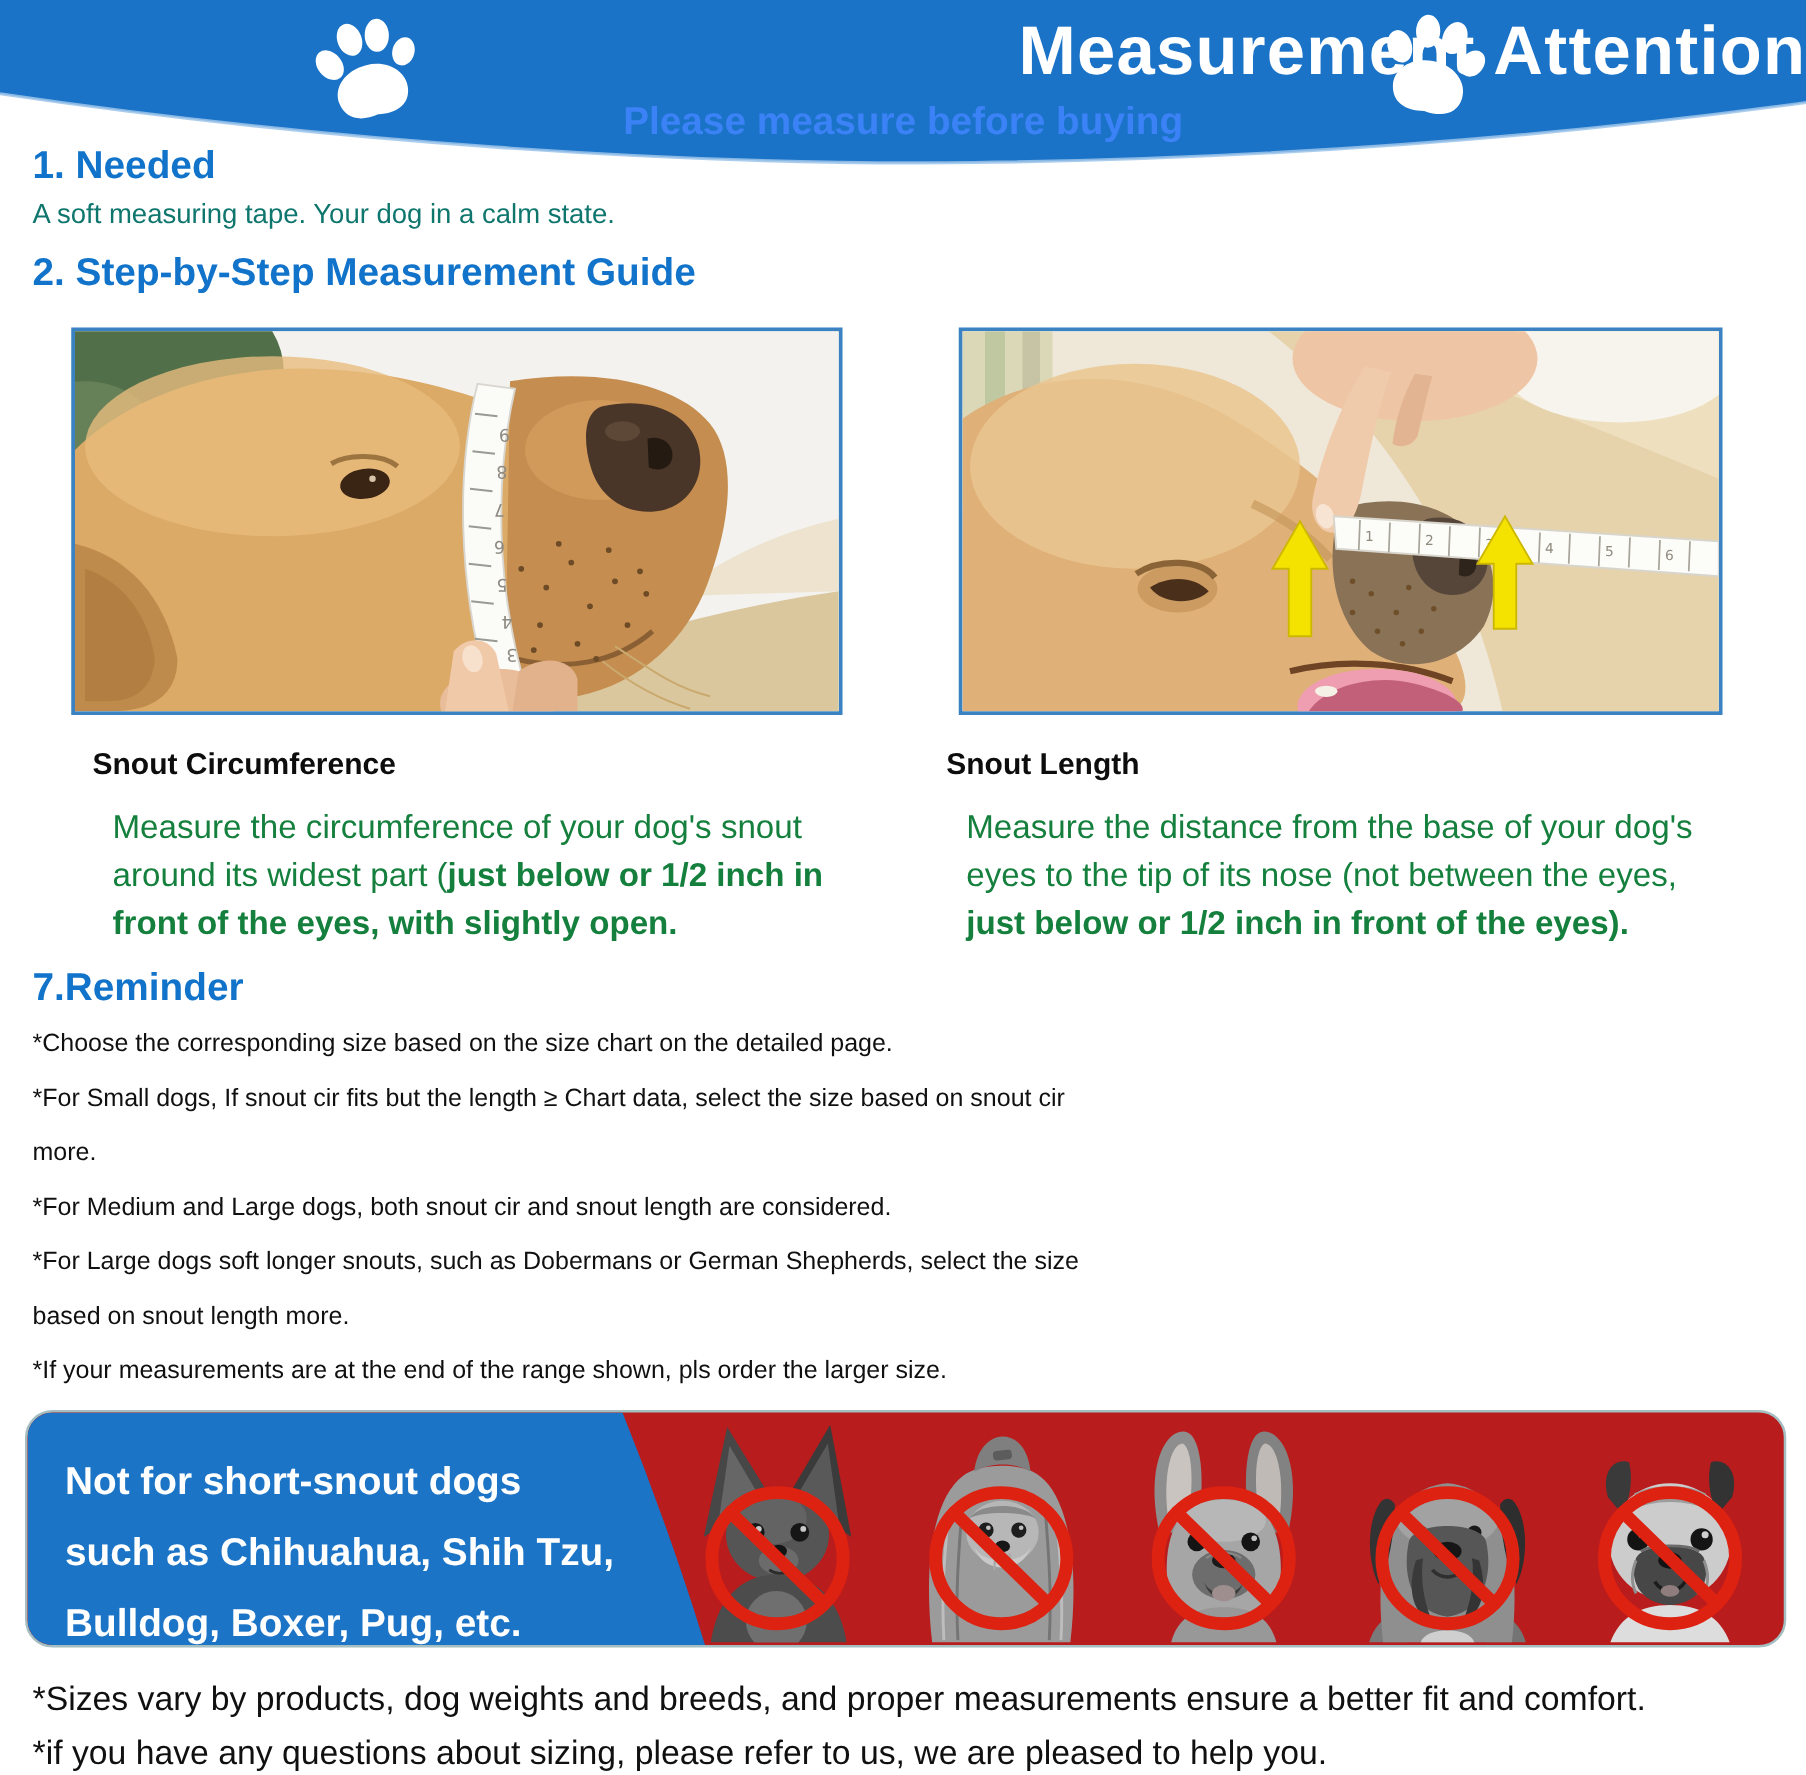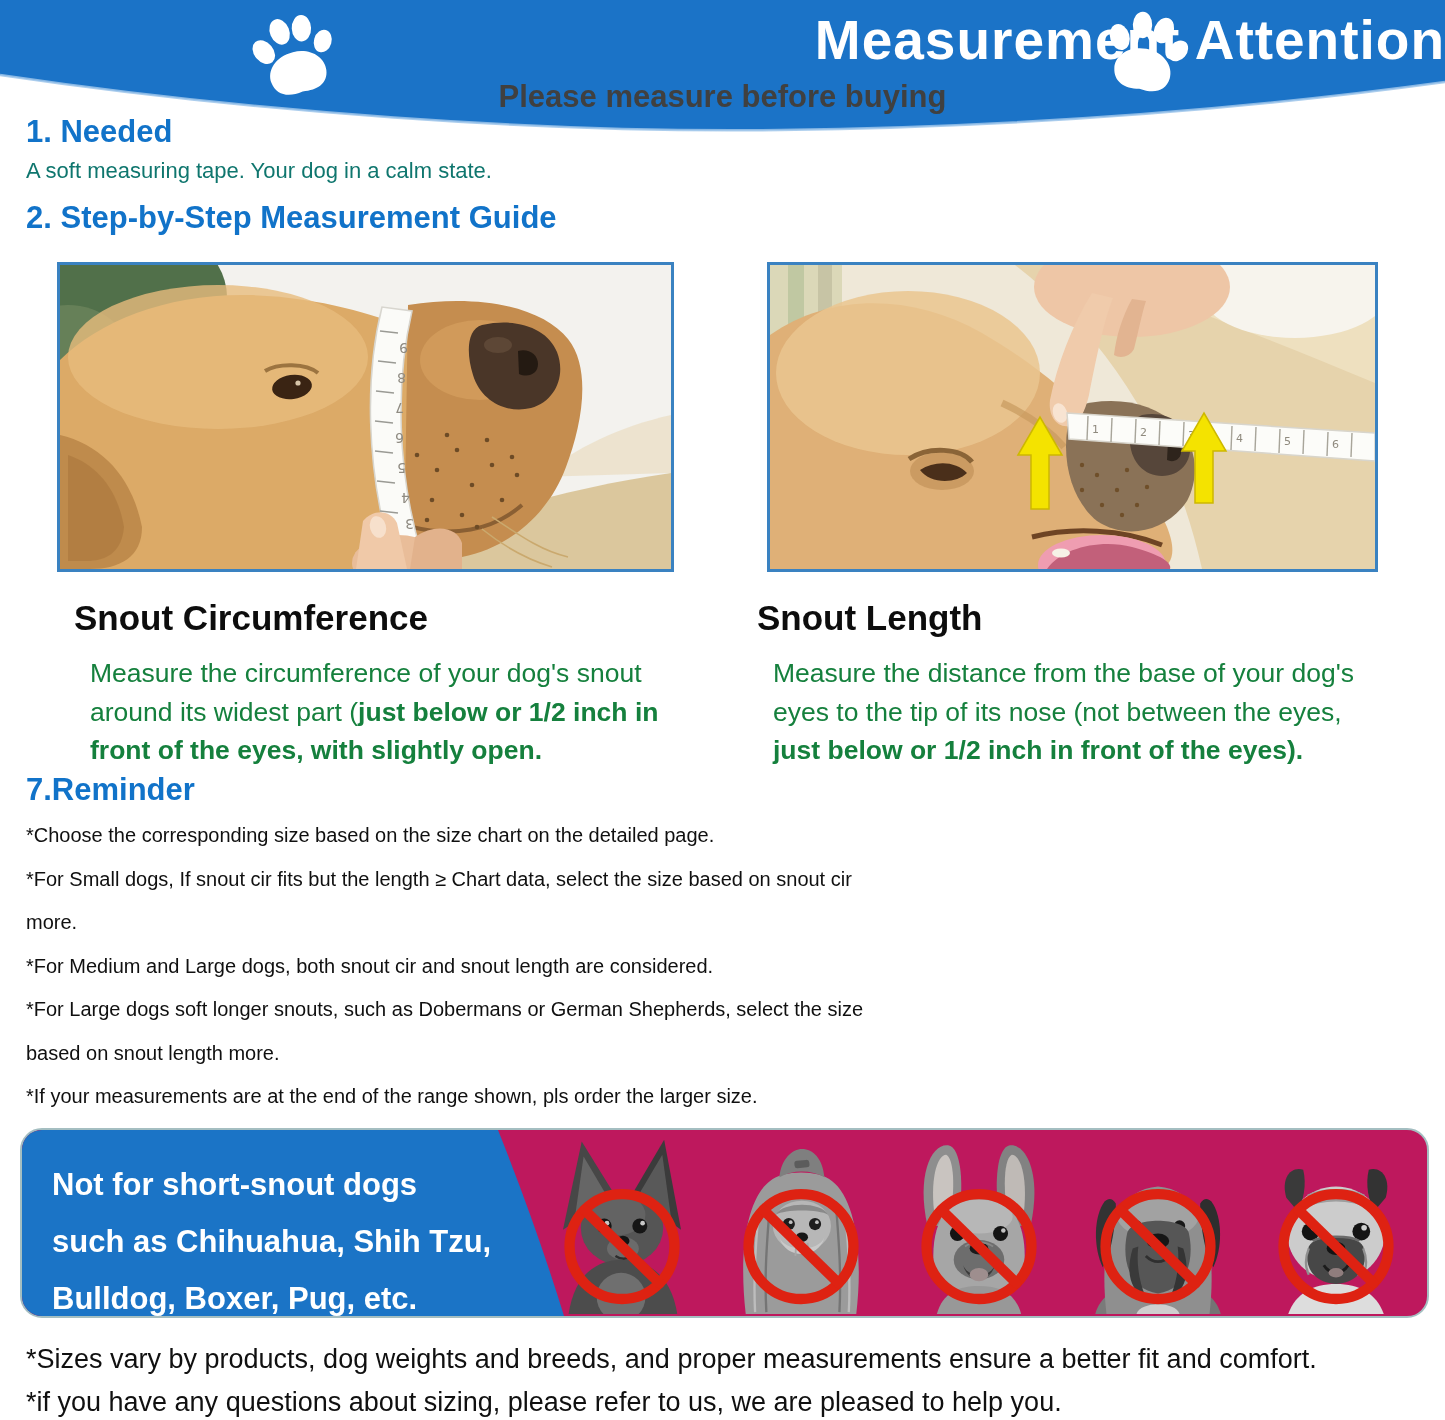--- a/index.html
+++ b/index.html
@@ -3,40 +3,40 @@
 <meta charset="utf-8">
 <style>
   html,body{margin:0;padding:0;background:#fff;}
   .page{position:relative;width:1445px;height:1420px;background:#ffffff;overflow:hidden;
         font-family:"Liberation Sans", sans-serif;color:#121212;}
   
   .hdr-svg{position:absolute;top:0;left:0;}
   .hdr-title{position:absolute;top:8px;left:0;width:1445px;text-align:right;
              color:#ffffff;font-size:55px;font-weight:bold;letter-spacing:1px;}
   .hdr-sub{position:absolute;top:79px;left:0;width:1445px;text-align:center;
-           color:#404040;font-size:31px;font-weight:bold;}
+           color:#3b82f6;font-size:31px;font-weight:bold;}
   .paw{position:absolute;width:92px;height:88px;}
   .paw.left{left:246px;top:12px;transform:rotate(-14deg);}
   .paw.right{left:1098px;top:8px;transform:rotate(10deg);}
   
   .h-blue{position:absolute;font-size:31px;font-weight:bold;color:#1173c9;}
   .body-text{position:absolute;font-size:22px;color:#0f766e;}
   
   .photo{position:absolute;border:3px solid #3a82c1;background:#f3f2ee;line-height:0;}
   
   .cap{position:absolute;}
-  .cap h3{margin:0 0 9px 0;font-size:35px;font-weight:bold;color:#0d0d0d;}
+  .cap h3{margin:0 0 9px 0;font-size:24px;font-weight:bold;color:#0d0d0d;}
   .cap p{margin:16px;font-size:26.5px;line-height:38.5px;color:#15803d;}
   .cap p b{font-weight:bold;}
   
   .reminder{position:absolute;left:26px;top:814px;width:1400px;}
   .reminder p{margin:0;font-size:20px;line-height:43.5px;color:#101010;white-space:pre-line;}
   
   .banner{position:absolute;left:20px;top:1128px;width:1405px;height:186px;
-          border:2px solid #a4bec1;border-radius:22px;background:#be185d;overflow:hidden;}
+          border:2px solid #a4bec1;border-radius:22px;background:#b91c1c;overflow:hidden;}
   .banner-blue{position:absolute;left:0;top:0;}
   .banner-lines{position:absolute;left:30px;top:26px;color:#ffffff;
                 font-size:31px;font-weight:bold;line-height:57px;}
   .dogs{position:absolute;left:516px;top:4px;width:882px;height:180px;
         display:flex;justify-content:space-between;align-items:flex-end;}
   .dog{width:168px;height:178px;line-height:0;}
   
   .footer{position:absolute;left:26px;top:1338px;width:1400px;}
   .footer p{margin:0;font-size:27px;line-height:43px;color:#101010;}
 </style>

